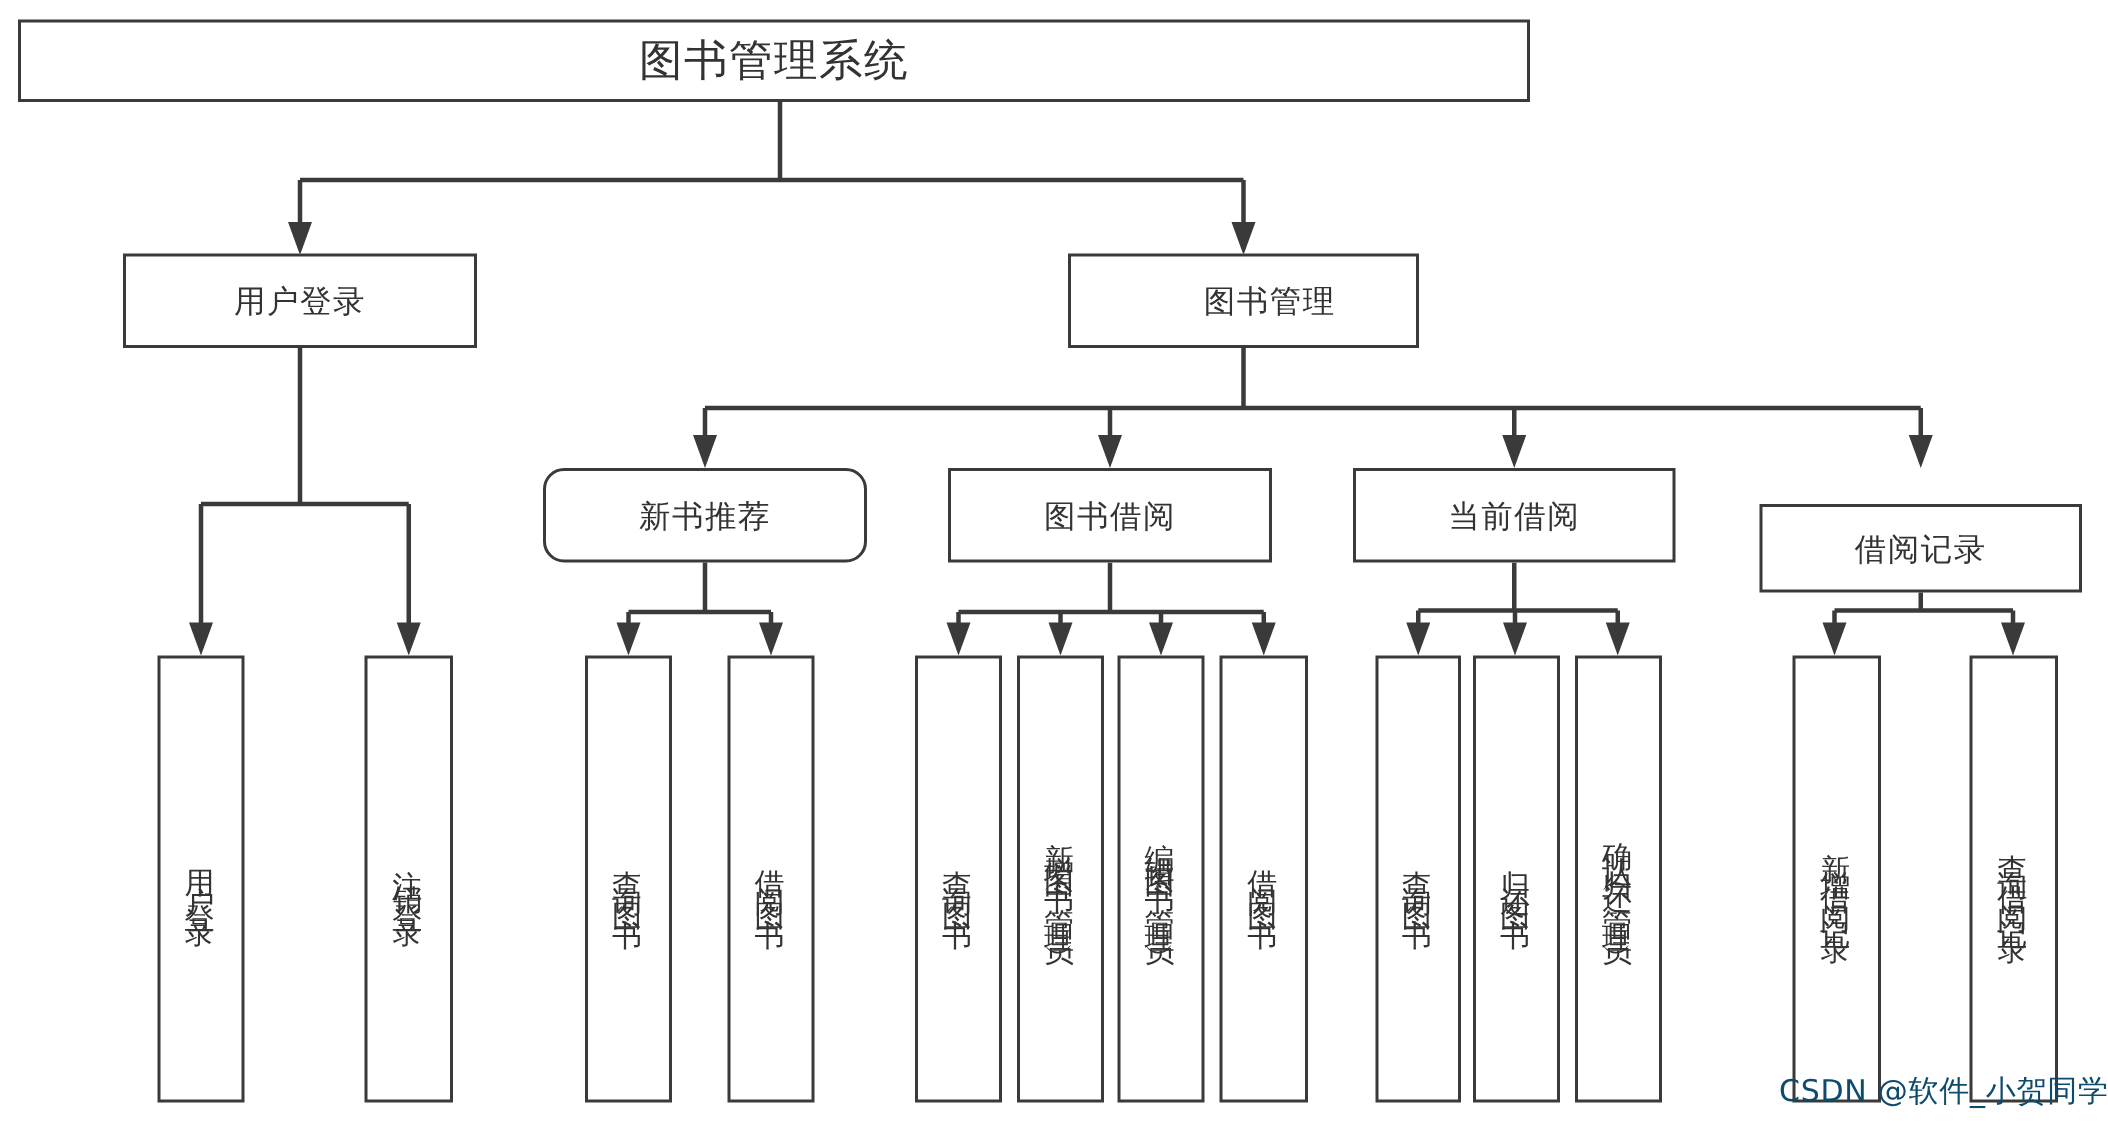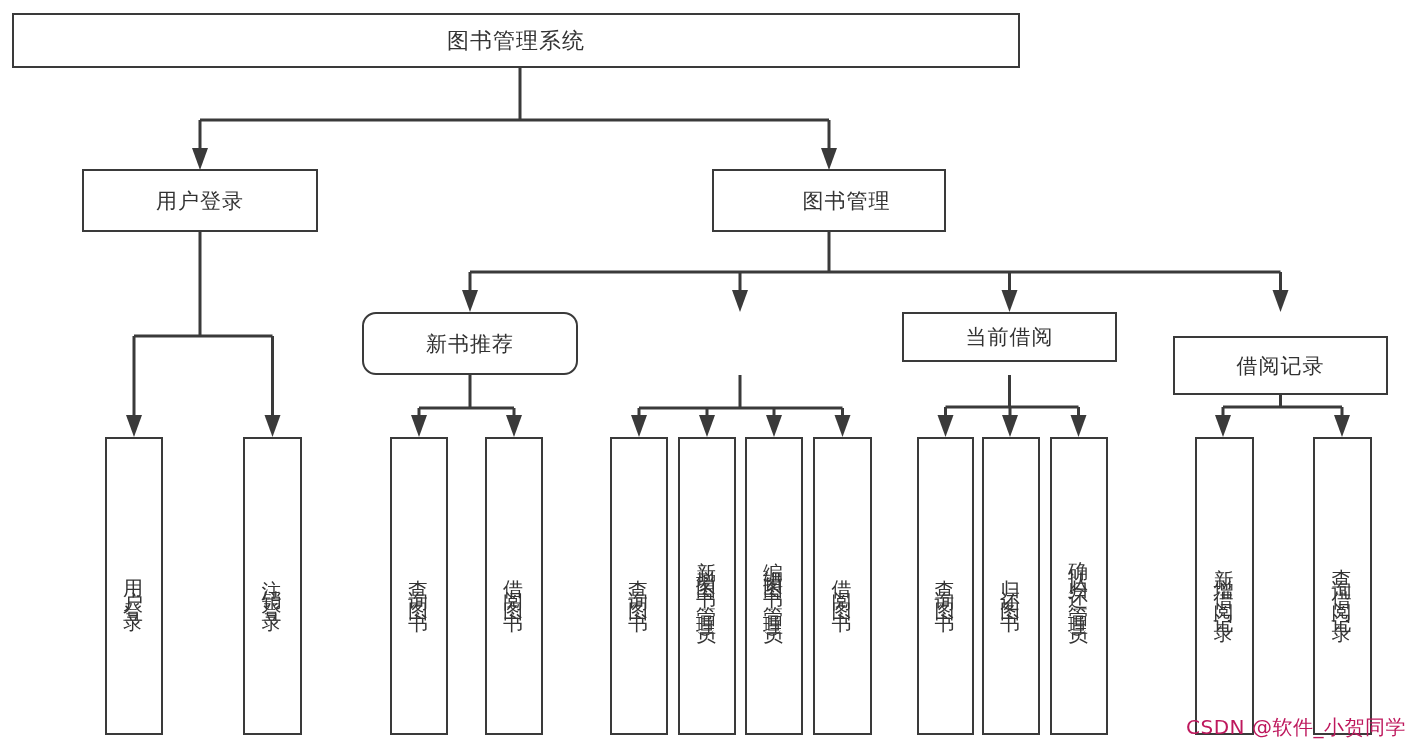--- a/index.html
+++ b/index.html
@@ -14,38 +14,38 @@
   .node{
     position:absolute;
     box-sizing:border-box;
     background:#ffffff;
     border:2.5px solid #3a3a3a;
     display:flex;align-items:center;justify-content:center;
     color:#333333;
     z-index:1;
   }
   .hnode{font-size:21px;letter-spacing:1px;}
-  .root{font-size:22px;}
+  .root{font-size:29px;}
   .vnode{
     width:58px;top:437px;height:298px;
   }
   .vnode span{
     writing-mode:vertical-rl;
     text-orientation:mixed;
     font-size:20px;
     letter-spacing:11px;
     color:#333333;
     white-space:nowrap;
   }
   .vnode.long span{letter-spacing:9px;}
   .watermark{
     position:absolute;
     left:1186px;top:714px;
     font-size:20px;
-    color:#be185d;
+    color:#0c4a6e;
     z-index:2;
     letter-spacing:0.5px;
     white-space:nowrap;
   }
 </style>
 </head>
 <body>
 
 <div id="canvas">
 
@@ -95,21 +95,24 @@
   <div class="node hnode" style="left:82px;top:169px;width:236px;height:63px;">
     <span>用户登录</span>
   </div>
   <div class="node hnode" style="left:712px;top:169px;width:234px;height:63px;padding-left:35px;">
     <span>图书管理</span>
   </div>
 
   <div class="node hnode" style="left:362px;top:312px;width:216px;height:63px;border-radius:14px;">
     <span>新书推荐</span>
   </div>
-  <div class="node hnode" style="left:902px;top:312px;width:215px;height:50px;justify-content:center;">
+  <div class="node hnode" style="left:632px;top:312px;width:216px;height:63px;">
+    <span>图书借阅</span>
+  </div>
+  <div class="node hnode" style="left:902px;top:312px;width:215px;height:63px;justify-content:center;">
     <span>当前借阅</span>
   </div>
   <div class="node hnode" style="left:1173px;top:312px;width:215px;height:59px;margin-top:24px;">
     <span>借阅记录</span>
   </div>
 
   <div class="node vnode" style="left:105px;">
     <span>用户登录</span>
   </div>
   <div class="node vnode" style="left:243px;width:59px;">

